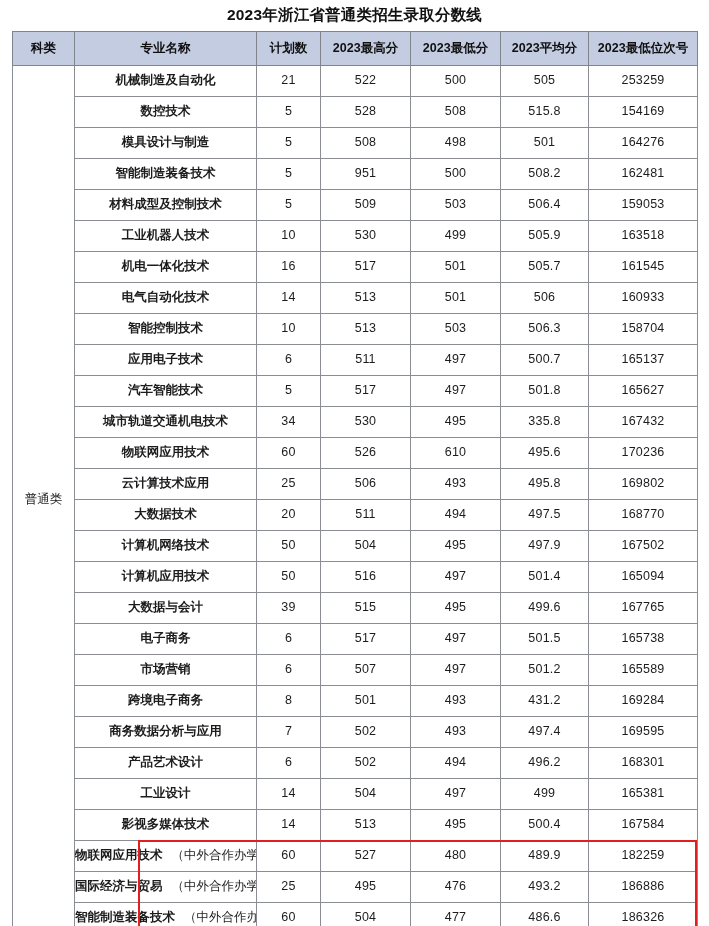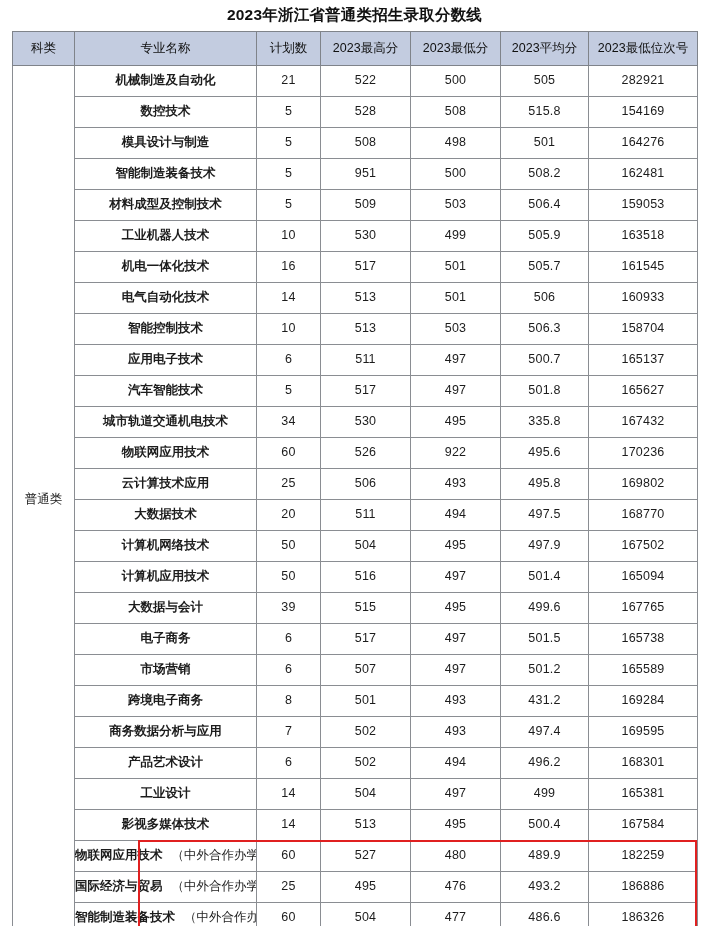--- a/index.html
+++ b/index.html
@@ -47,21 +47,21 @@
     border: 1px solid #8a8d92;
     text-align: center;
     vertical-align: middle;
     padding: 0;
     line-height: 1.1;
     overflow: hidden;
     white-space: nowrap;
   }
   table.score-table thead th {
     background: #c3cce0;
-    font-weight: normal;
+    font-weight: bold;
     height: 33px;
     font-size: 12.5px;
     color: #101010;
     border-color: #7f838a;
   }
   table.score-table tbody td {
     height: 30px;
     background: #ffffff;
     font-size: 12.5px;
     color: #1c1c1c;
@@ -135,21 +135,21 @@
         </tr>
       </thead>
       <tbody id="table-body">
           <tr>
             <td class="cat-cell" rowspan="28">普通类</td>
             <td class="major-cell"><span class="major-inner">机械制造及自动化</span></td>
             <td class="num-cell">21</td>
             <td class="num-cell">522</td>
             <td class="num-cell">500</td>
             <td class="num-cell">505</td>
-            <td class="num-cell">282921</td>
+            <td class="num-cell">253259</td>
           </tr>
           <tr>
             <td class="major-cell"><span class="major-inner">数控技术</span></td>
             <td class="num-cell">5</td>
             <td class="num-cell">528</td>
             <td class="num-cell">508</td>
             <td class="num-cell">515.8</td>
             <td class="num-cell">154169</td>
           </tr>
           <tr>
@@ -229,21 +229,21 @@
             <td class="num-cell">34</td>
             <td class="num-cell">530</td>
             <td class="num-cell">495</td>
             <td class="num-cell">335.8</td>
             <td class="num-cell">167432</td>
           </tr>
           <tr>
             <td class="major-cell"><span class="major-inner">物联网应用技术</span></td>
             <td class="num-cell">60</td>
             <td class="num-cell">526</td>
-            <td class="num-cell">922</td>
+            <td class="num-cell">610</td>
             <td class="num-cell">495.6</td>
             <td class="num-cell">170236</td>
           </tr>
           <tr>
             <td class="major-cell"><span class="major-inner">云计算技术应用</span></td>
             <td class="num-cell">25</td>
             <td class="num-cell">506</td>
             <td class="num-cell">493</td>
             <td class="num-cell">495.8</td>
             <td class="num-cell">169802</td>

